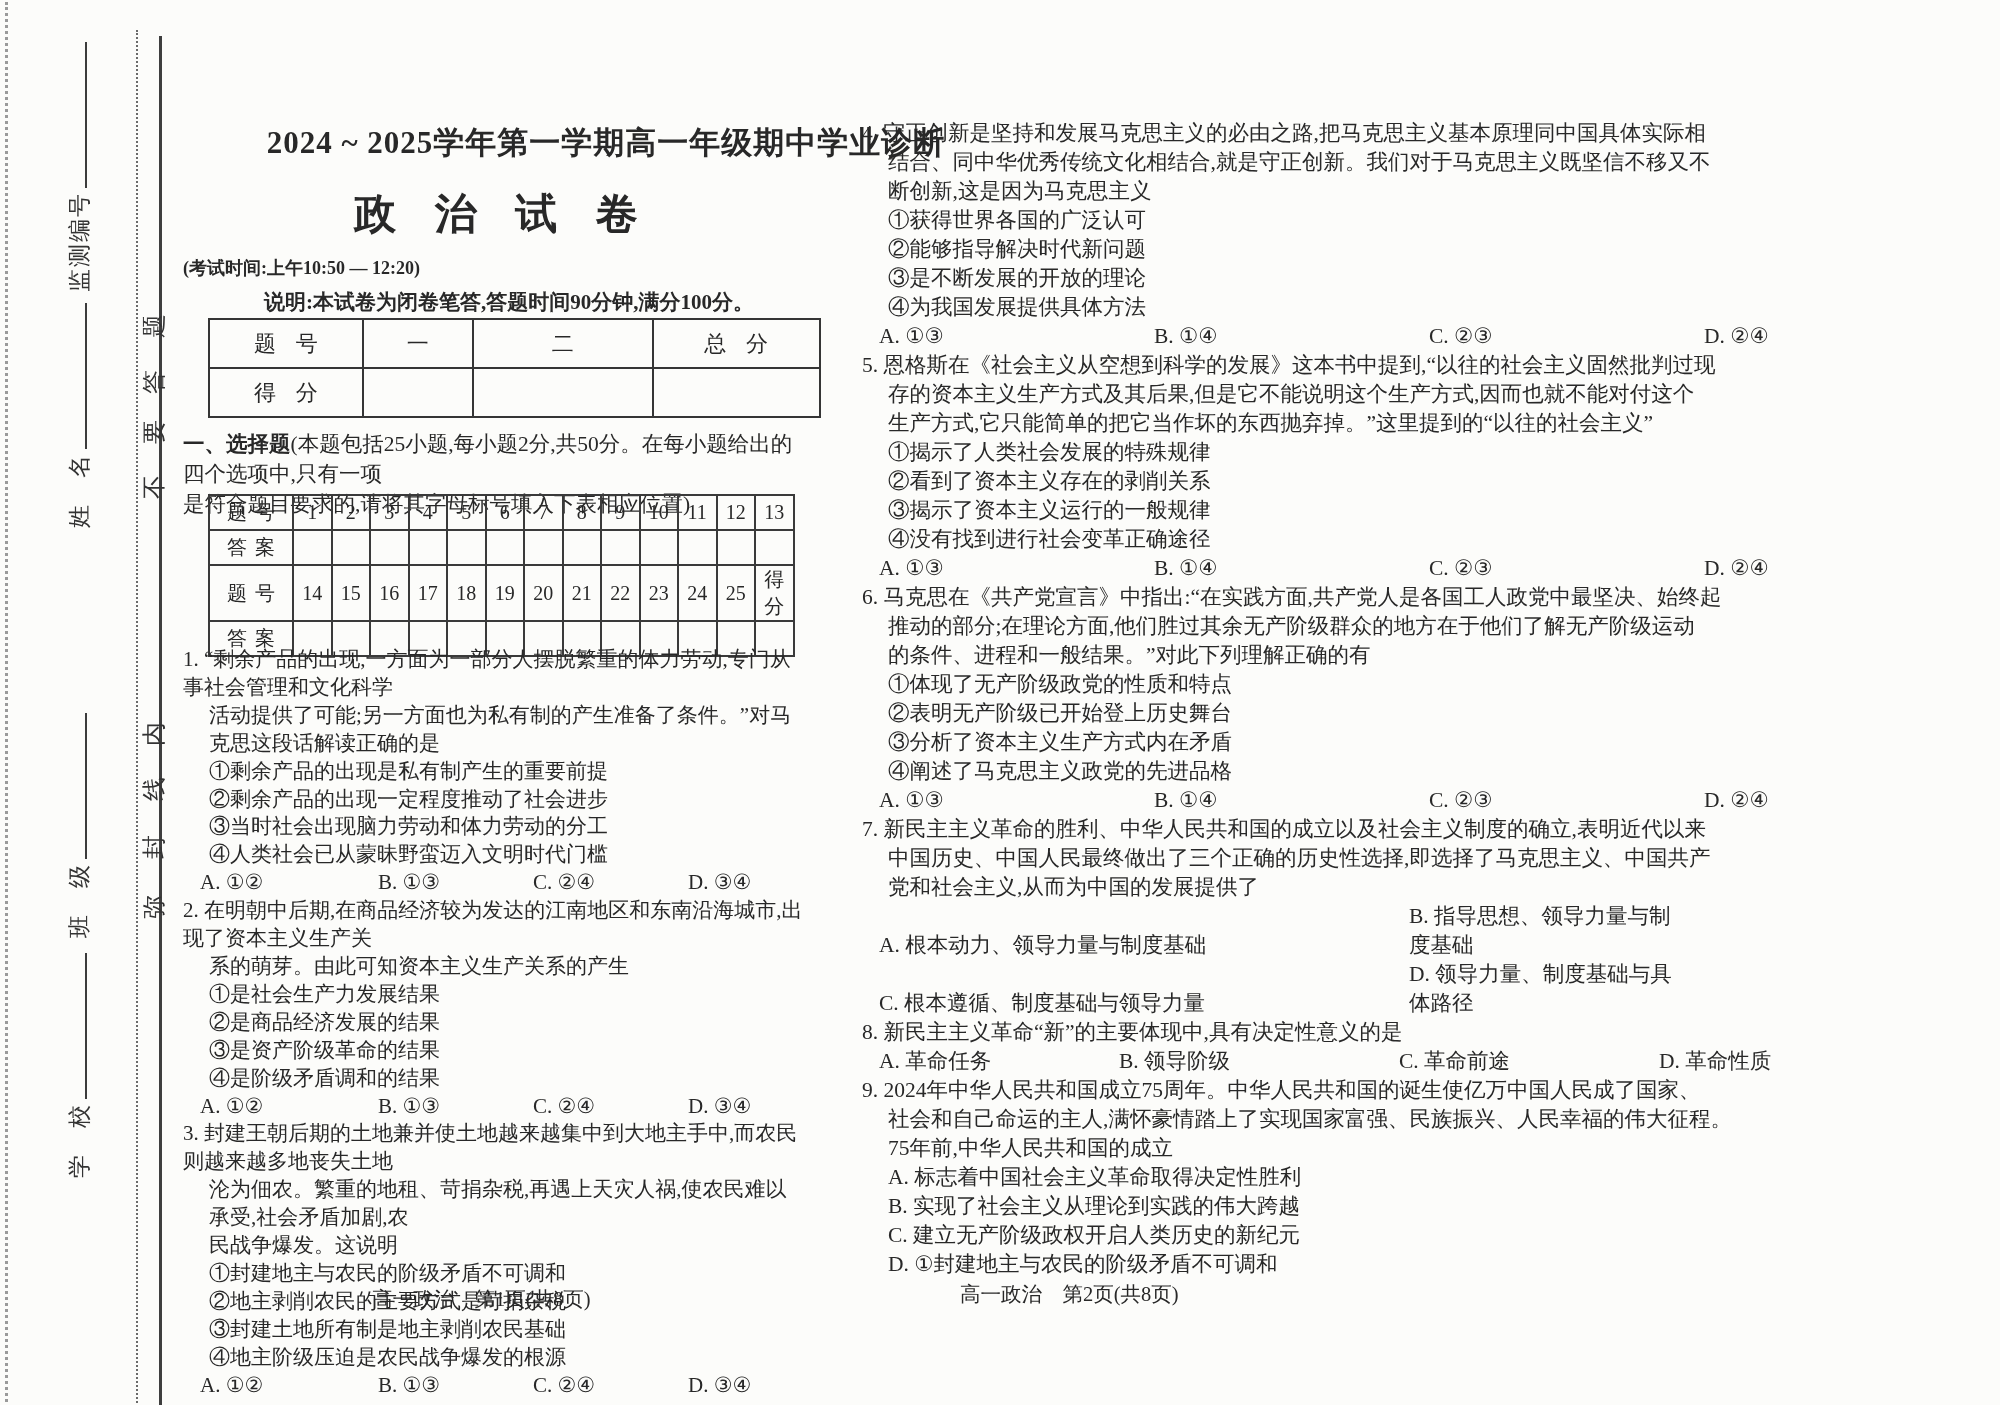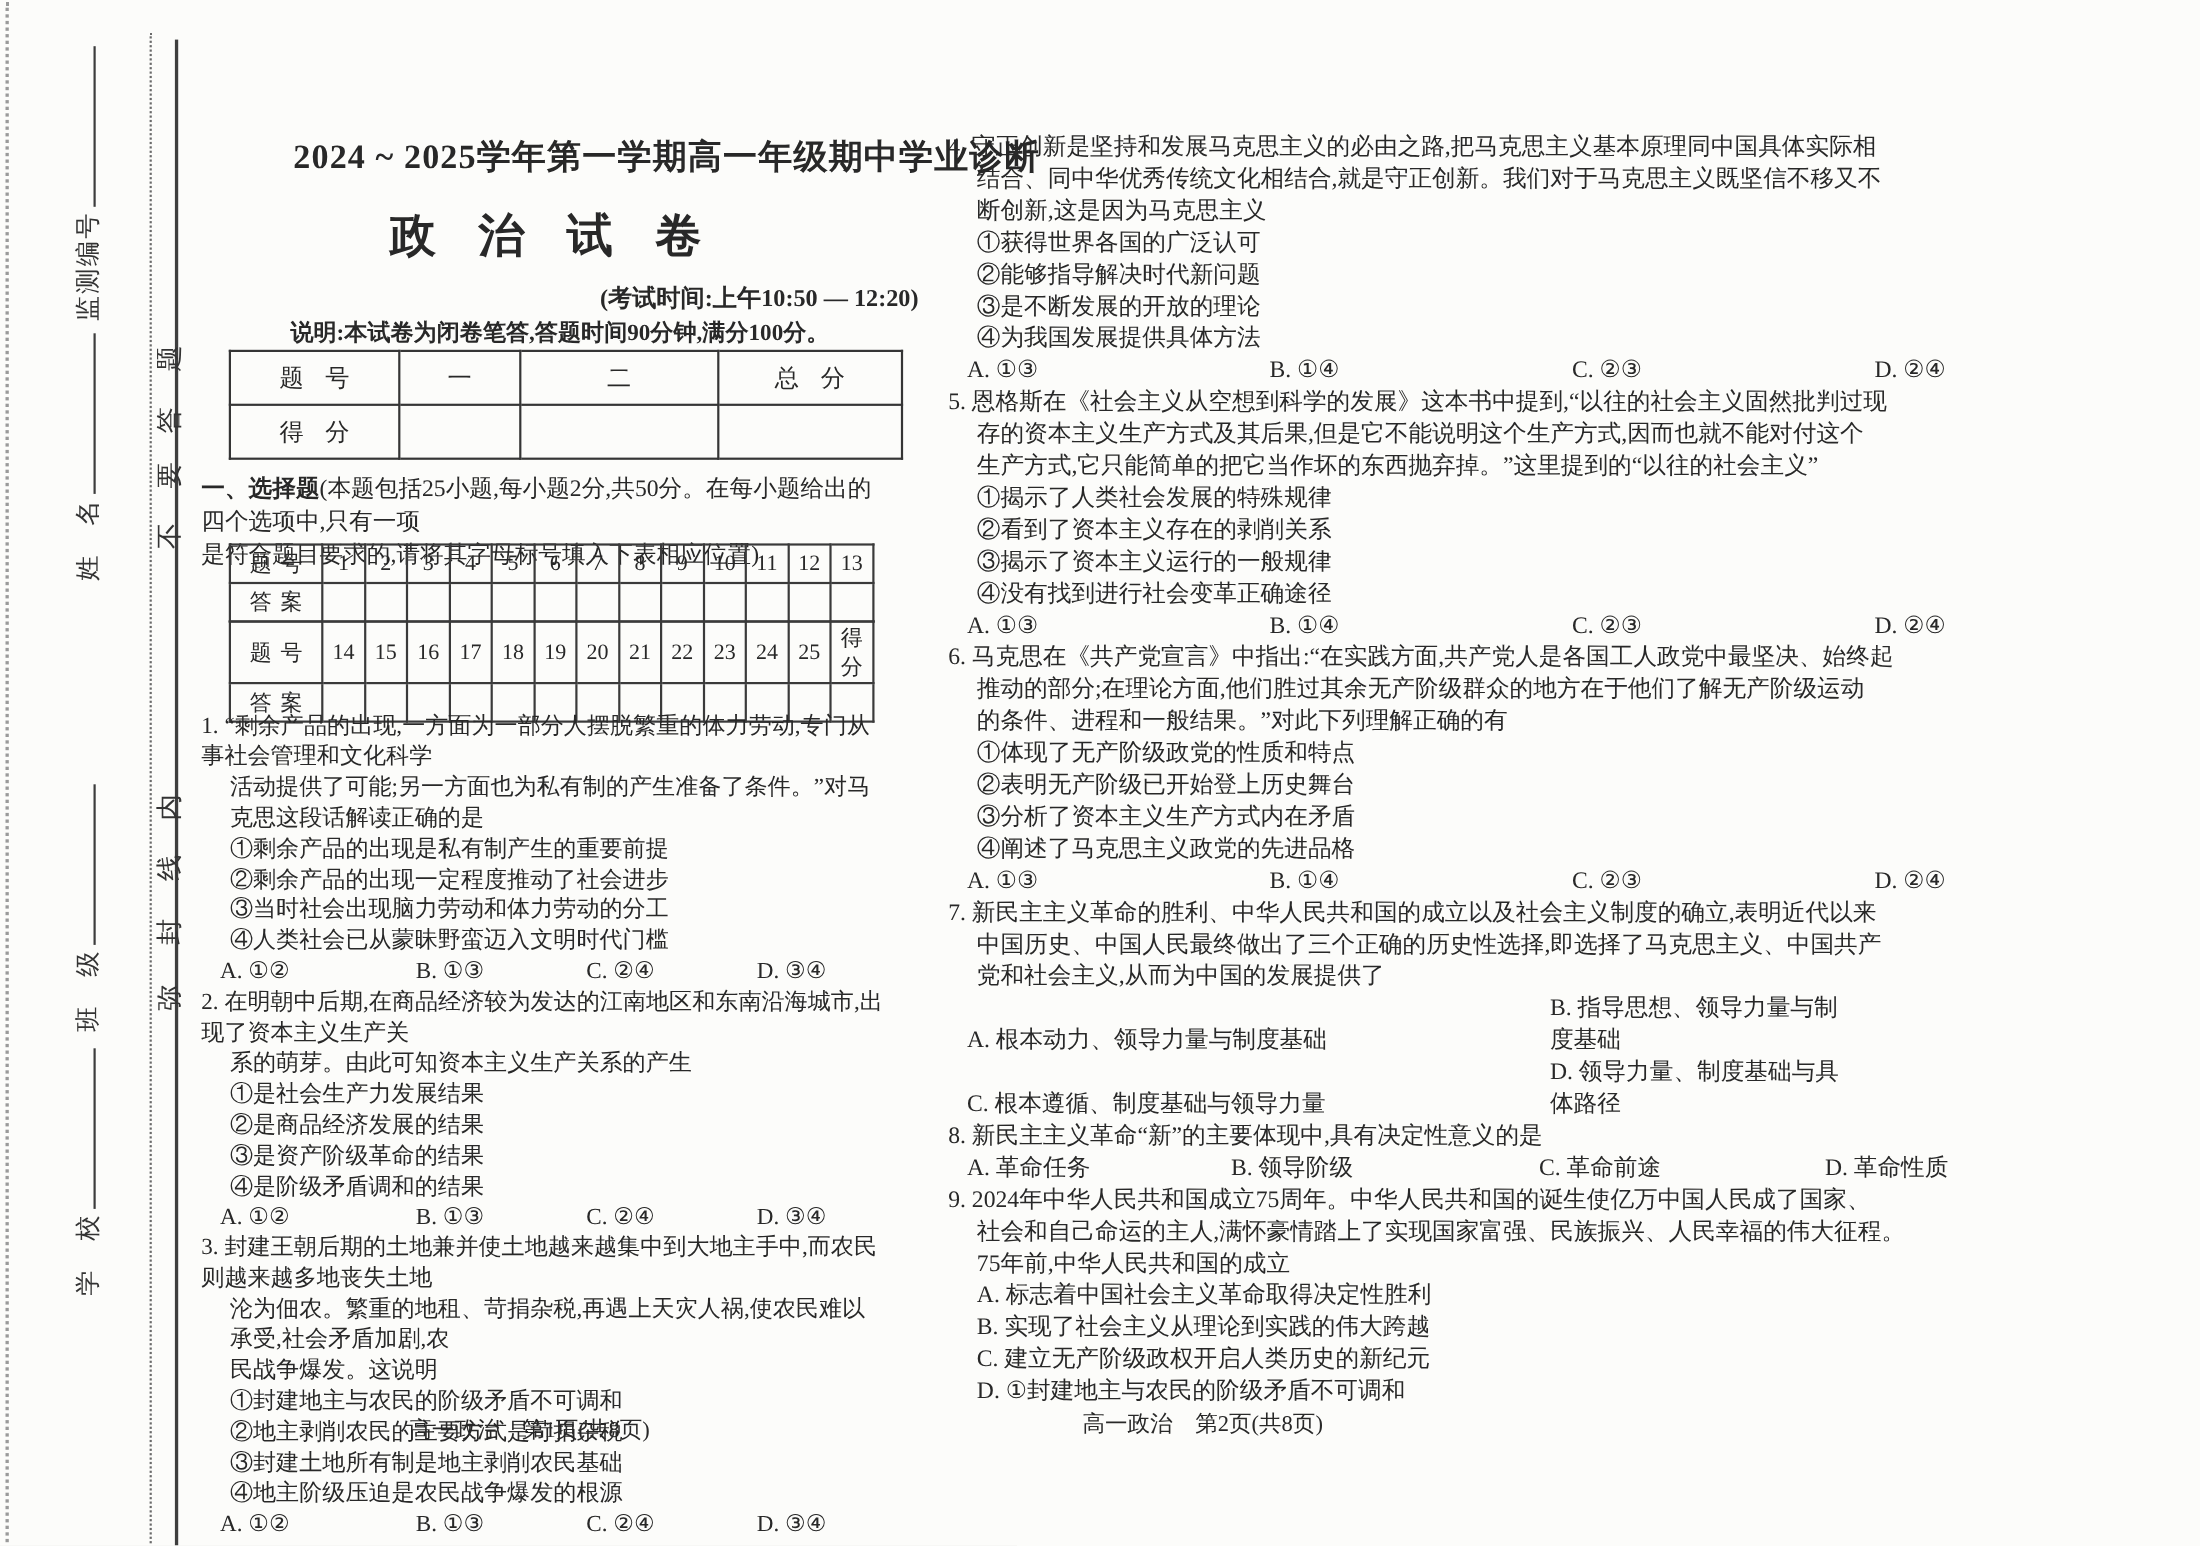--- a/index.html
+++ b/index.html
@@ -23,21 +23,21 @@
   .vfield .uline { display:inline-block; width:146px; border-bottom:2px solid #3c3c3c; height:6px; margin-left:4px; }
   .seal {
     position:absolute; left:140px; width:28px; text-align:center;
     transform:rotate(-90deg); font-size:24px; color:#333;
   }
   
   .h-title { position:absolute; left:183px; top:122px; width:846px; text-align:center;
              font-size:31px; font-weight:bold; letter-spacing:1px; }
   .h-subject { position:absolute; left:183px; top:186px; width:640px; text-align:center;
                font-size:42px; font-weight:bold; letter-spacing:14px; }
-  .h-time { position:absolute; left:195px; top:256px; width:640px; text-align:right; font-size:22px; font-weight:bold; }
+  .h-time { position:absolute; left:183px; top:256px; width:640px; text-align:left; font-size:18px; font-weight:bold; }
   .h-note { position:absolute; left:189px; top:288px; width:640px; text-align:center; font-size:21px; font-weight:bold; }
   
   .score-table { position:absolute; left:208px; top:318px; border-collapse:collapse; table-layout:fixed; background:transparent; }
   .score-table td { border:2.5px solid #353535; height:47px; text-align:center; font-size:22px; padding:0; }
   .sp { letter-spacing:0.9em; padding-left:0.9em !important; }
   
   .sec-heading { position:absolute; left:183px; top:429px; width:628px; font-size:21.5px; line-height:30px; }
   .sec-heading b { font-family:"Liberation Sans","DejaVu Sans",sans-serif; font-weight:bold; }
   
   .ans-table { position:absolute; left:208px; border-collapse:collapse; table-layout:fixed; width:584px; }
@@ -56,21 +56,21 @@
   .p2-text .opts span:nth-child(1){ width:275px; }
   .p2-text .opts span:nth-child(2){ width:275px; }
   .p2-text .opts span:nth-child(3){ width:275px; }
   .p2-text .optsw span:nth-child(1){ width:530px !important; }
   .p2-text .opts8 span:nth-child(1){ width:240px !important; }
   .p2-text .opts8 span:nth-child(2){ width:280px !important; }
   .p2-text .opts8 span:nth-child(3){ width:260px !important; }
   
   .footer { position:absolute; font-size:20.5px; width:380px; }
   .footer1 { left:372px; top:1285px; }
-  .footer2 { left:984px; top:1280px; }
+  .footer2 { left:960px; top:1280px; }
 </style>
 </head>
 <body>
 
 <div class="sheet">
 
   <div class="perf"></div>
   <div class="dotline"></div>
   <div class="solidline"></div>
 

